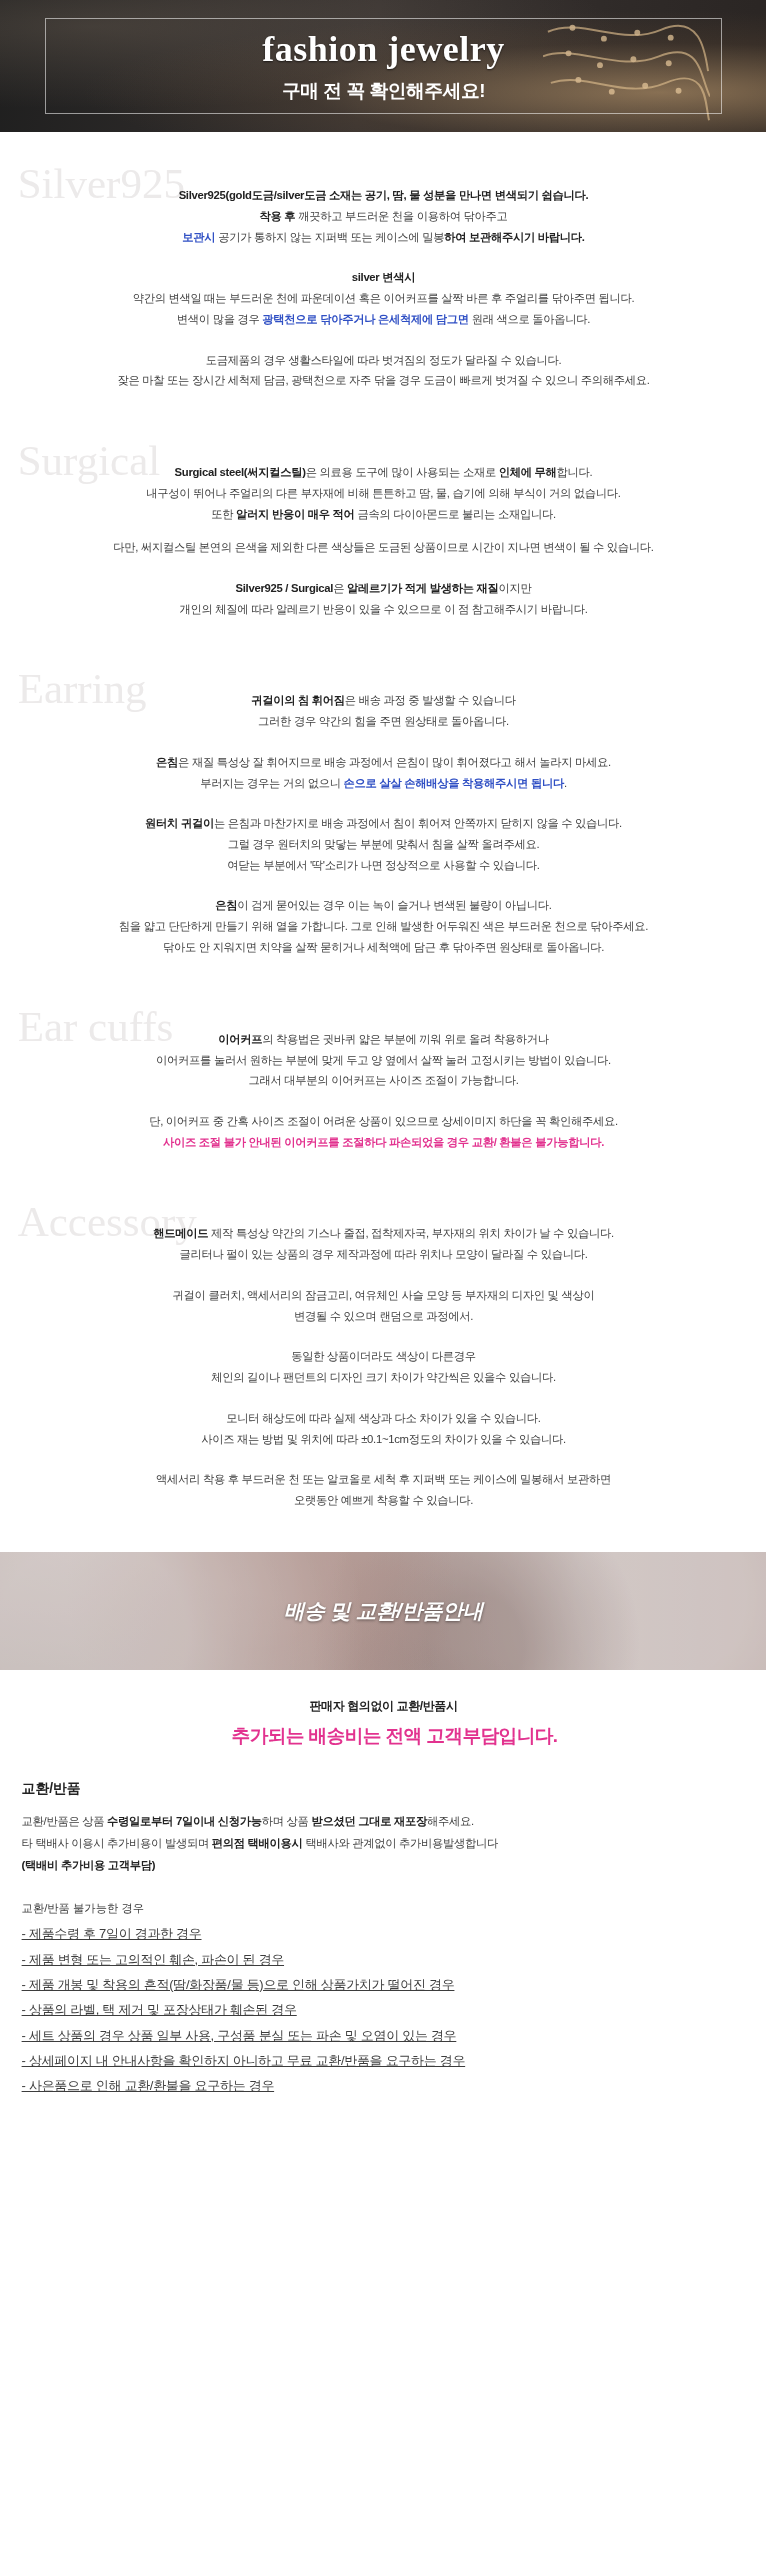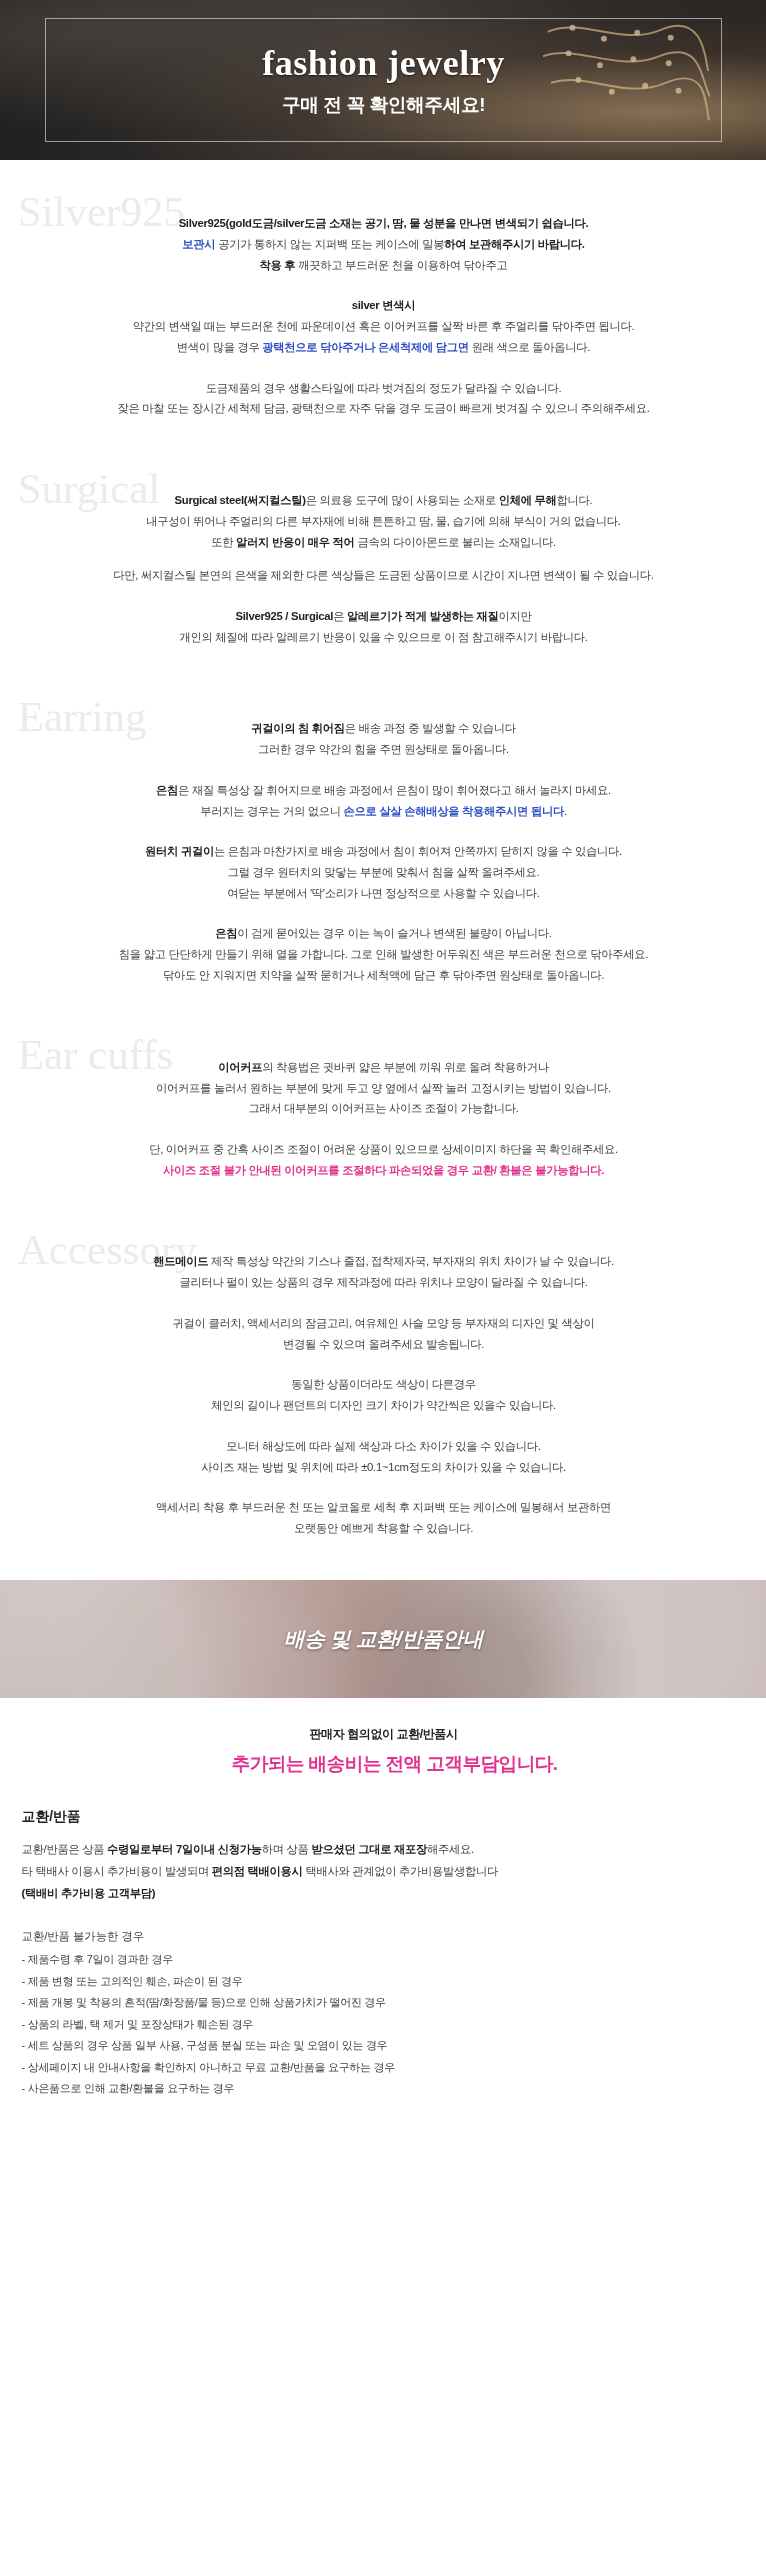--- a/index.html
+++ b/index.html
@@ -5,21 +5,21 @@
   * { box-sizing: border-box; margin: 0; padding: 0; }
   html, body {
     width: 767px;
     background: #ffffff;
     font-family: "Liberation Sans", sans-serif;
   }
   .page { width: 767px; position: relative; }
 
   
   .hero {
-    height: 160px;
+    height: 132px;
     background: #2b2b2b;
     position: relative;
     overflow: hidden;
   }
   .hero-bg {
     position: absolute; inset: 0;
     background:
       radial-gradient(ellipse at 86% 70%, rgba(210,170,120,0.55) 0%, rgba(120,90,60,0.18) 38%, rgba(0,0,0,0) 62%),
       radial-gradient(ellipse at 12% 20%, rgba(160,140,120,0.25) 0%, rgba(0,0,0,0) 55%),
       linear-gradient(100deg, #1f1f1f 0%, #373230 48%, #2a2523 100%);
@@ -144,22 +144,23 @@
     font-size: 11.3px; color: #3d3d3d; line-height: 1.95;
     letter-spacing: -0.3px;
   }
   .ex-wrap p.sp { margin-top: 13.8px; }
   .ex-sub {
     margin-top: 21.6px;
     font-size: 11.3px; color: #3d3d3d; line-height: 1.95;
   }
   ul.ex-list { list-style: none; margin-top: 2px; }
   ul.ex-list li {
-    font-size: 11px; color: #3d3d3d; line-height: 1.95;
-    letter-spacing: -0.3px;
+    font-size: 13px; color: #3d3d3d; line-height: 1.95;
+    letter-spacing: -0.3px;
+    text-decoration: underline;
   }
   .ex-foot { margin-top: 15.7px; text-align: center; }
   .ex-foot p { font-size: 11.3px; line-height: 1.9; color:#e2328f; }
 </style>
 </head>
 <body>
 
 <div class="page">
 
   <div class="hero">
@@ -190,22 +191,22 @@
       <div class="hero-title">fashion jewelry</div>
       <div class="hero-sub">구매 전 꼭 확인해주세요!</div>
     </div>
   </div>
 
   <div class="content" id="sections-root">
       <div class="section">
         <div class="watermark">Silver925</div>
         <div class="sec-body">
           <p><b>Silver925(gold도금/silver도금 소재는 공기, 땀, 물 성분을 만나면 변색되기 쉽습니다.</b></p>
+          <p><b>착용 후</b> 깨끗하고 부드러운 천을 이용하여 닦아주고</p>
           <p><span class="blue">보관시</span> 공기가 통하지 않는 지퍼백 또는 케이스에 밀봉<b>하여 보관해주시기 바랍니다.</b></p>
-          <p><b>착용 후</b> 깨끗하고 부드러운 천을 이용하여 닦아주고</p>
           <p class="gap-lg"><b>silver 변색시</b></p>
           <p>약간의 변색일 때는 부드러운 천에 파운데이션 혹은 이어커프를 살짝 바른 후 주얼리를 닦아주면 됩니다.</p>
           <p>변색이 많을 경우 <span class="blue">광택천으로 닦아주거나 은세척제에 담그면</span> 원래 색으로 돌아옵니다.</p>
           <p class="gap-lg">도금제품의 경우 생활스타일에 따라 벗겨짐의 정도가 달라질 수 있습니다.</p>
           <p>잦은 마찰 또는 장시간 세척제 담금, 광택천으로 자주 닦을 경우 도금이 빠르게 벗겨질 수 있으니 주의해주세요.</p>
         </div>
       </div>
       <div class="section">
         <div class="watermark">Surgical</div>
         <div class="sec-body">
@@ -241,21 +242,21 @@
           <p class="gap-lg">단, 이어커프 중 간혹 사이즈 조절이 어려운 상품이 있으므로 상세이미지 하단을 꼭 확인해주세요.</p>
           <p><span class="pink">사이즈 조절 불가 안내된 이어커프를 조절하다 파손되었을 경우 교환/ 환불은 불가능합니다.</span></p>
         </div>
       </div>
       <div class="section">
         <div class="watermark">Accessory</div>
         <div class="sec-body">
           <p><b>핸드메이드</b> 제작 특성상 약간의 기스나 줄접, 접착제자국, 부자재의 위치 차이가 날 수 있습니다.</p>
           <p>글리터나 펄이 있는 상품의 경우 제작과정에 따라 위치나 모양이 달라질 수 있습니다.</p>
           <p class="gap-lg">귀걸이 클러치, 액세서리의 잠금고리, 여유체인 사슬 모양 등 부자재의 디자인 및 색상이</p>
-          <p>변경될 수 있으며 올려주세요 발송됩니다.</p>
+          <p>변경될 수 있으며 랜덤으로 과정에서.</p>
           <p class="gap-lg">동일한 상품이더라도 색상이 다른경우</p>
           <p>체인의 길이나 팬던트의 디자인 크기 차이가 약간씩은 있을수 있습니다.</p>
           <p class="gap-lg">모니터 해상도에 따라 실제 색상과 다소 차이가 있을 수 있습니다.</p>
           <p>사이즈 재는 방법 및 위치에 따라 ±0.1~1cm정도의 차이가 있을 수 있습니다.</p>
           <p class="gap-lg">액세서리 착용 후 부드러운 천 또는 알코올로 세척 후 지퍼백 또는 케이스에 밀봉해서 보관하면</p>
           <p>오랫동안 예쁘게 착용할 수 있습니다.</p>
         </div>
       </div>
     </div>
 

